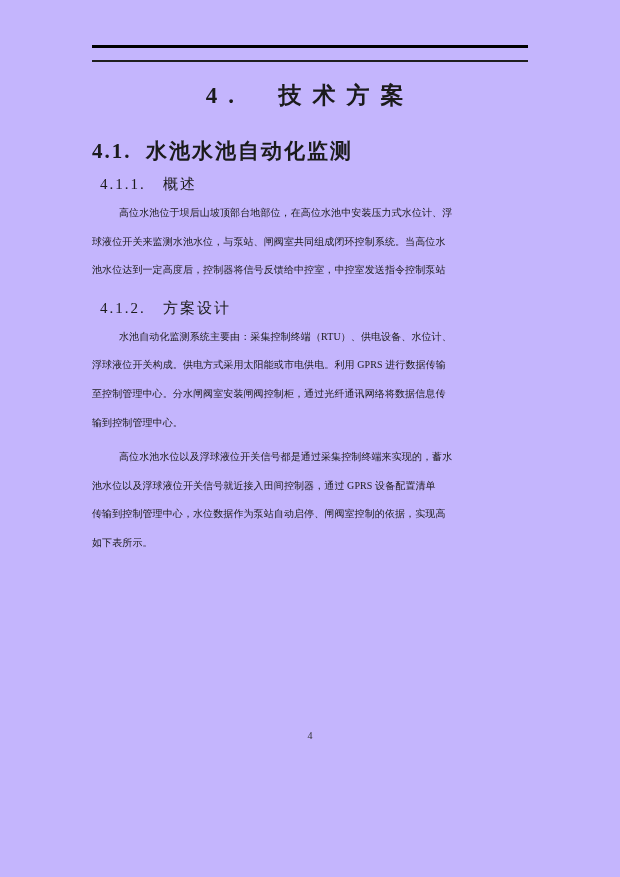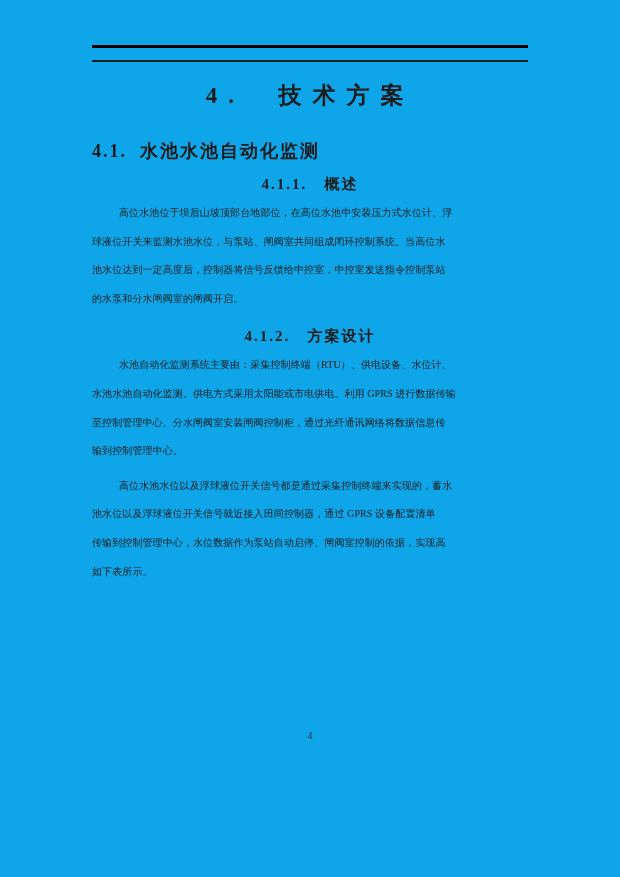--- a/index.html
+++ b/index.html
@@ -1,20 +1,20 @@
 <!DOCTYPE html>
 <html lang="zh"><head>
 <meta charset="utf-8">
 <style>
   html, body { margin: 0; padding: 0; background: #ffffff; }
   .page {
     position: relative;
     width: 620px;
     height: 877px;
-    background: #0ea5e9;
+    background: #c4b5fd;
     font-family: "Liberation Serif", "DejaVu Serif", serif;
     color: #1b1b1b;
     overflow: hidden;
   }
   .rule-thick {
     position: absolute;
     left: 92px; right: 92px; top: 45px;
     height: 3px;
     background: #000000;
   }
@@ -33,34 +33,33 @@
     margin: 82px 0 0 0;
     text-align: center;
     font-size: 23px;
     line-height: 27px;
     font-weight: bold;
     letter-spacing: 11px;
     white-space: pre;
   }
   .h2 {
     margin: 33px 0 0 0;
-    font-size: 18px;
+    font-size: 21px;
     line-height: 19px;
     font-weight: bold;
     letter-spacing: 2px;
     white-space: pre;
   }
   .h3 {
-    margin: 14px 0 0 0;
+    margin: 14px 0 0 8px;
     font-size: 15px;
     line-height: 18px;
-    font-weight: bold;
+    font-weight: normal;
     letter-spacing: 2px;
     white-space: pre;
-    text-align: center;
   }
   .para { margin: 6px 0 0 0; }
   .line {
     font-size: 10px;
     line-height: 28.6px;
     letter-spacing: 0.1px;
     white-space: pre;
   }
   .line.first { padding-left: 27px; }
   .page-number {
@@ -84,29 +83,28 @@
     <h1 class="doc-title">4.  技术方案</h1>
 
     <h2 class="h2">4.1.  水池水池自动化监测</h2>
 
     <h3 class="h3">4.1.1.   概述</h3>
 
     <div class="para">
       <div class="line first">高位水池位于坝后山坡顶部台地部位，在高位水池中安装压力式水位计、浮</div>
       <div class="line">球液位开关来监测水池水位，与泵站、闸阀室共同组成闭环控制系统。当高位水</div>
       <div class="line">池水位达到一定高度后，控制器将信号反馈给中控室，中控室发送指令控制泵站</div>
-      <div class="line">的水泵和分水闸阀室的闸阀开启。</div>
     </div>
 
 
     <h3 class="h3">4.1.2.   方案设计</h3>
 
     <div class="para">
       <div class="line first">水池自动化监测系统主要由：采集控制终端（RTU）、供电设备、水位计、</div>
-      <div class="line">水池水池自动化监测。供电方式采用太阳能或市电供电。利用 GPRS 进行数据传输</div>
+      <div class="line">浮球液位开关构成。供电方式采用太阳能或市电供电。利用 GPRS 进行数据传输</div>
       <div class="line">至控制管理中心。分水闸阀室安装闸阀控制柜，通过光纤通讯网络将数据信息传</div>
       <div class="line">输到控制管理中心。</div>
     </div>
 
     <div class="para">
       <div class="line first">高位水池水位以及浮球液位开关信号都是通过采集控制终端来实现的，蓄水</div>
       <div class="line">池水位以及浮球液位开关信号就近接入田间控制器，通过 GPRS 设备配置清单</div>
       <div class="line">传输到控制管理中心，水位数据作为泵站自动启停、闸阀室控制的依据，实现高</div>
       <div class="line">如下表所示。</div>
     </div>

